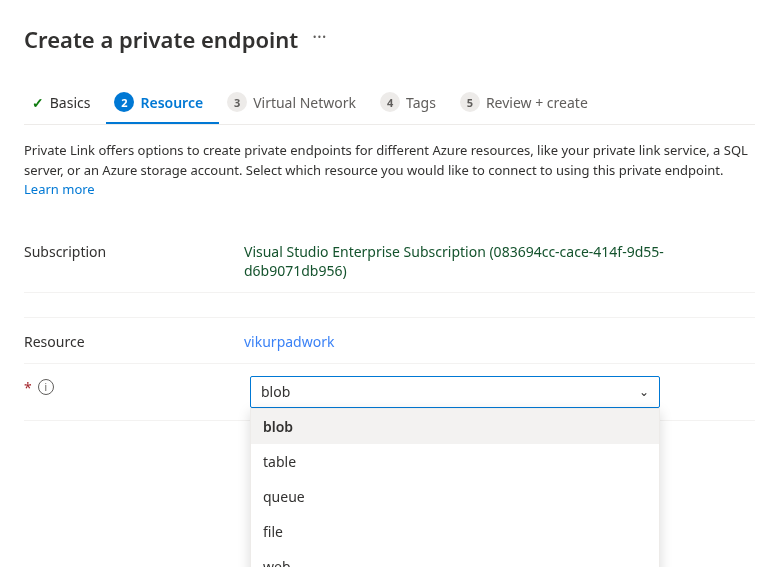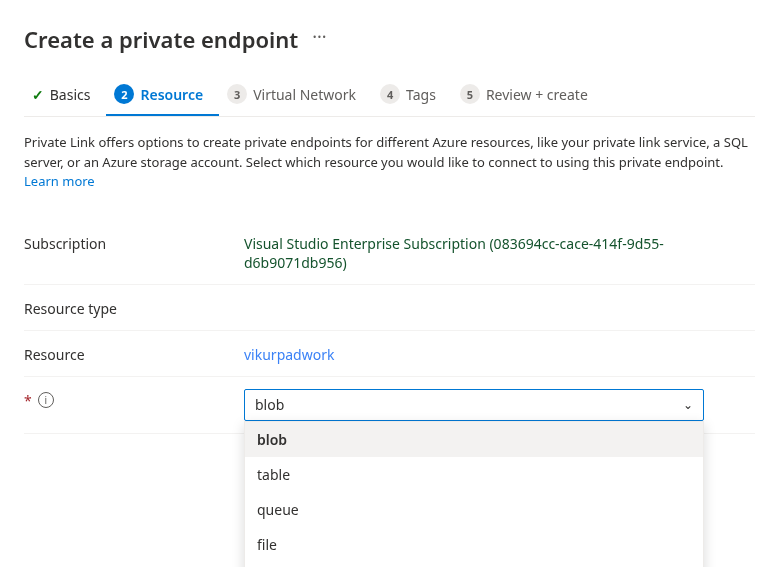--- a/index.html
+++ b/index.html
@@ -10,21 +10,21 @@
       color: #323130;
       width: 779px;
       min-height: 567px;
       padding: 24px 24px 0 24px;
     }
 
     .page-header {
       display: flex;
       align-items: flex-start;
       gap: 14px;
-      margin-bottom: 20px;
+      margin-bottom: 28px;
     }
 
     .page-title {
       font-size: 22px;
       font-weight: 600;
       color: #323130;
     }
 
     .more-icon {
       color: #605e5c;
@@ -153,21 +153,22 @@
       padding-top: 2px;
     }
 
     .form-value.link-like {
       color: #3b82f6;
     }
 
     
     .dropdown-wrapper {
       position: relative;
-      width: 460px;
+      width: 410px;
+      margin-left: 6px;
     }
 
     .dropdown-trigger {
       width: 100%;
       height: 32px;
       border: 1.5px solid #0078d4;
       border-radius: 2px;
       display: flex;
       align-items: center;
       justify-content: space-between;
@@ -250,23 +251,20 @@
 <div class="form-section">
 
   <div class="form-row">
     <div class="form-label">
       <span>Subscription</span>
     </div>
     <div class="form-value">Visual Studio Enterprise Subscription (083694cc-cace-414f-9d55-d6b9071db956)</div>
   </div>
 
   <div class="form-row">
-    <div class="form-label">
-      <span>Resource type</span>
-    </div>
   </div>
 
   <div class="form-row">
     <div class="form-label">
       <span>Resource</span>
     </div>
     <div class="form-value link-like">vikurpadwork</div>
   </div>
 
   <div class="form-row">

